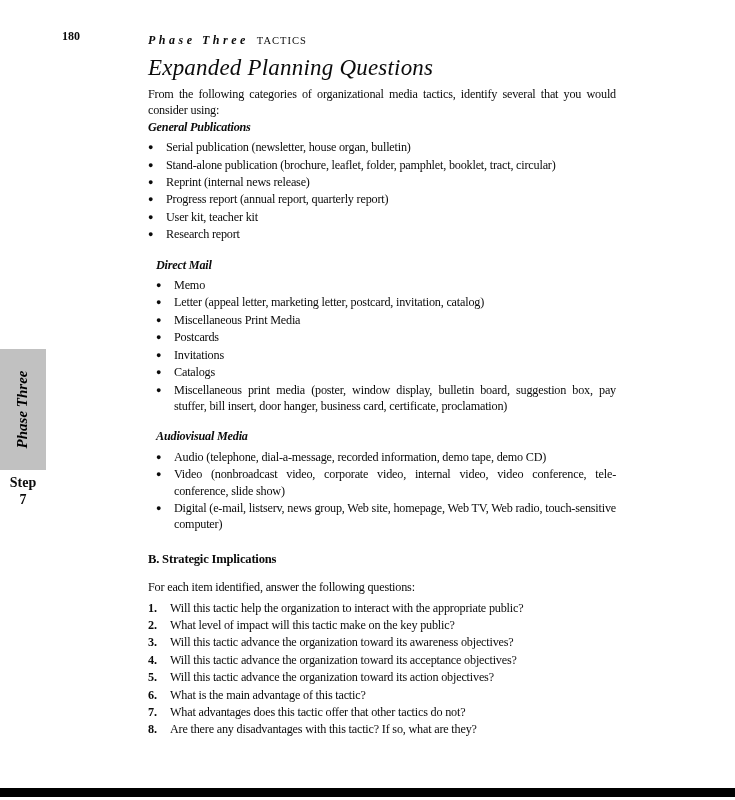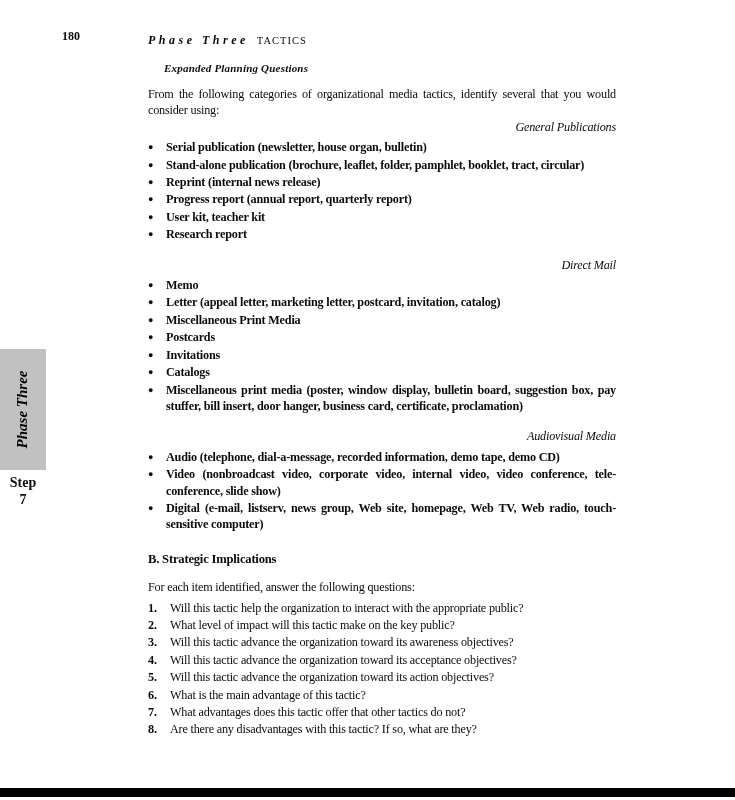--- a/index.html
+++ b/index.html
@@ -35,30 +35,30 @@
   .bottom-bar {
     position: absolute; left: 0; bottom: 3px; width: 735px; height: 9px;
     background: #000000;
   }
 
   .content {
     position: absolute; left: 148px; top: 58px; width: 468px;
     font-size: 12.2px; line-height: 16.4px; letter-spacing: -0.2px;
   }
   .title {
-    font-style: italic; font-weight: bold; font-size: 11px;
-    line-height: 20px; letter-spacing: 0.2px; margin: 0 0 8px 16px;
+    font-style: italic; font-weight: normal; font-size: 23px;
+    line-height: 20px; letter-spacing: 0.2px; margin: 0 0 8px 0;
   }
   .section-heading { font-size: 12.6px; font-weight: bold; margin: 0 0 3px 0; }
   .intro { margin: 0 0 0 0; text-align: justify; }
-  .group + .group { margin-top: 14px; }
-  .group-title { font-weight: normal; font-style: italic; margin: 0 0 4px 0; text-align: right; }
+  .group + .group { margin-top: 14px; margin-left: 8px; }
+  .group-title { font-weight: bold; font-style: italic; margin: 0 0 4px 0; }
   .bullet-item { display: flex; margin: 0 0 1px 0; }
   .bullet { flex: 0 0 18px; width: 18px; font-size: 9px; line-height: 16.4px; }
-  .bullet-text { flex: 1; text-align: justify; font-weight: bold; }
+  .bullet-text { flex: 1; text-align: justify; }
   .section-b { margin-top: 18px; }
   .intro-b { margin: 12px 0 4px 0; }
   .question-item { display: flex; margin: 0 0 1px 0; }
   .q-num { flex: 0 0 22px; width: 22px; font-weight: bold; }
   .q-text { flex: 1; }
 </style>
 </head>
 <body>
 
 <div class="page">

